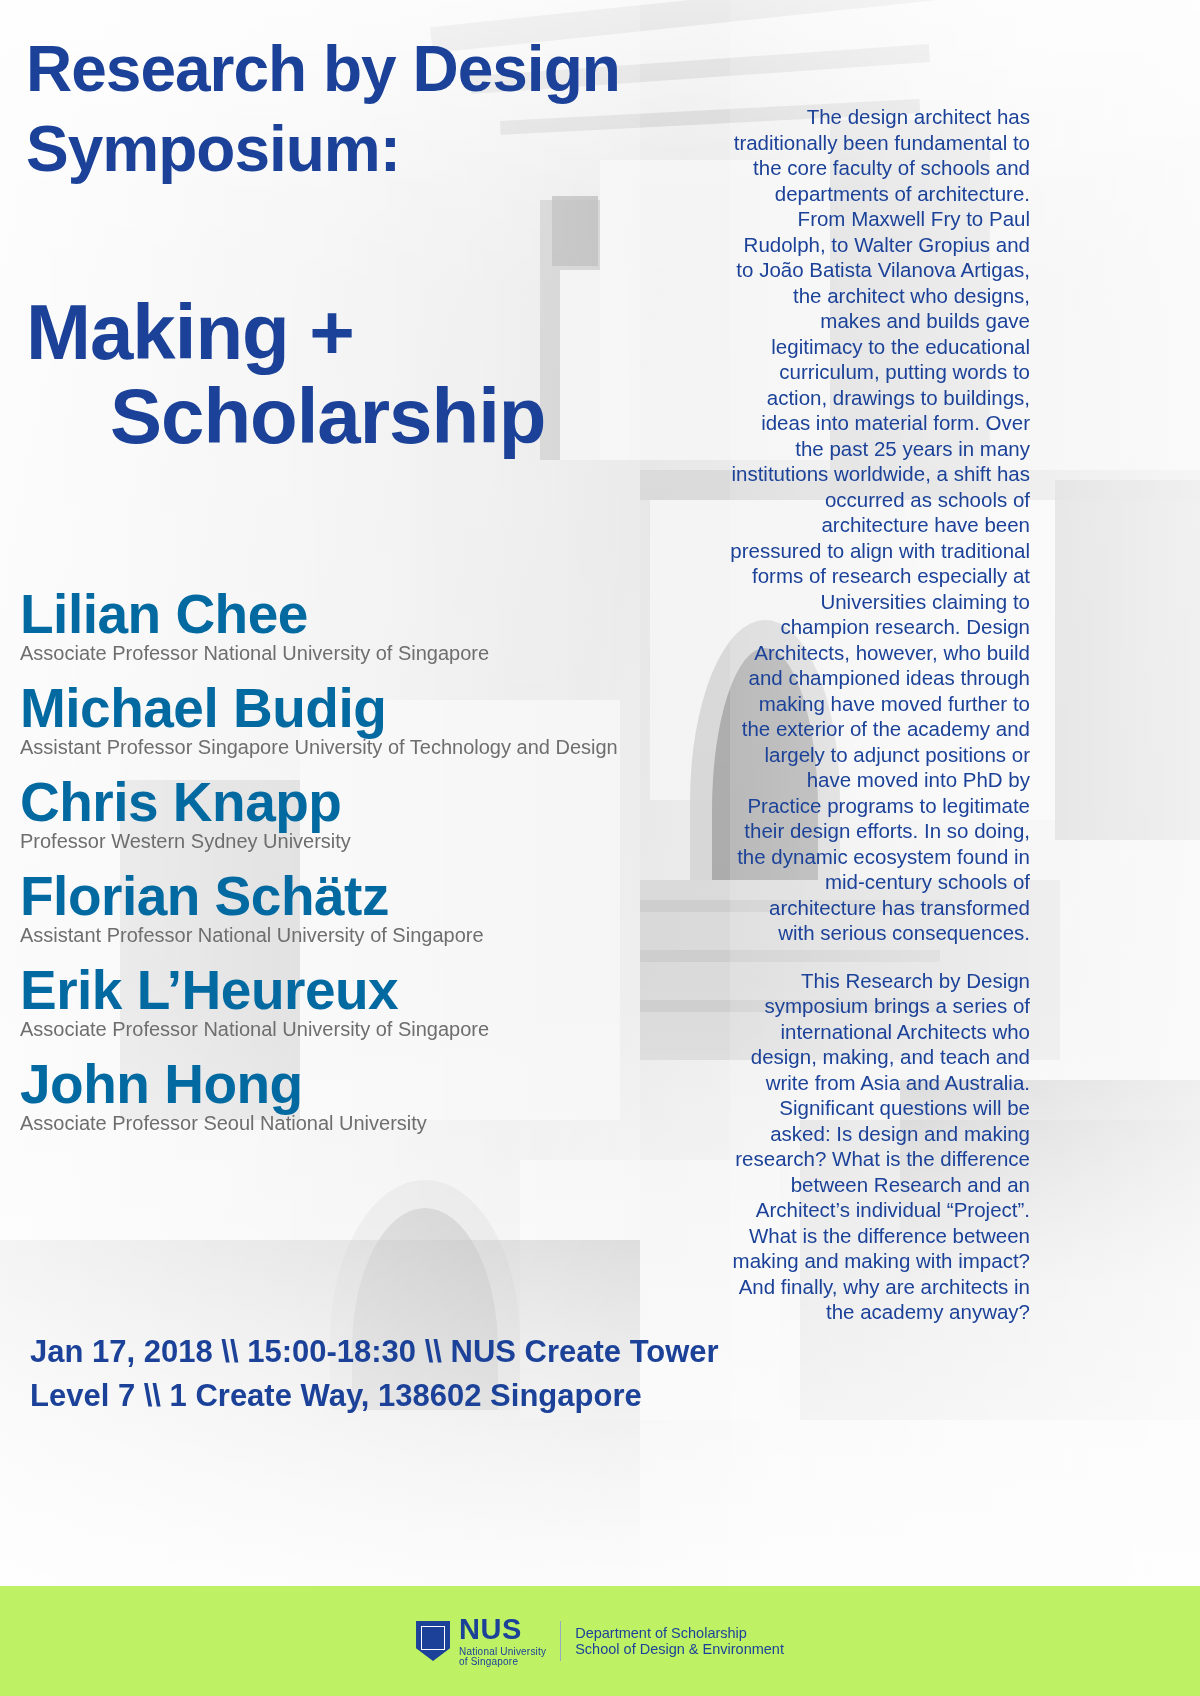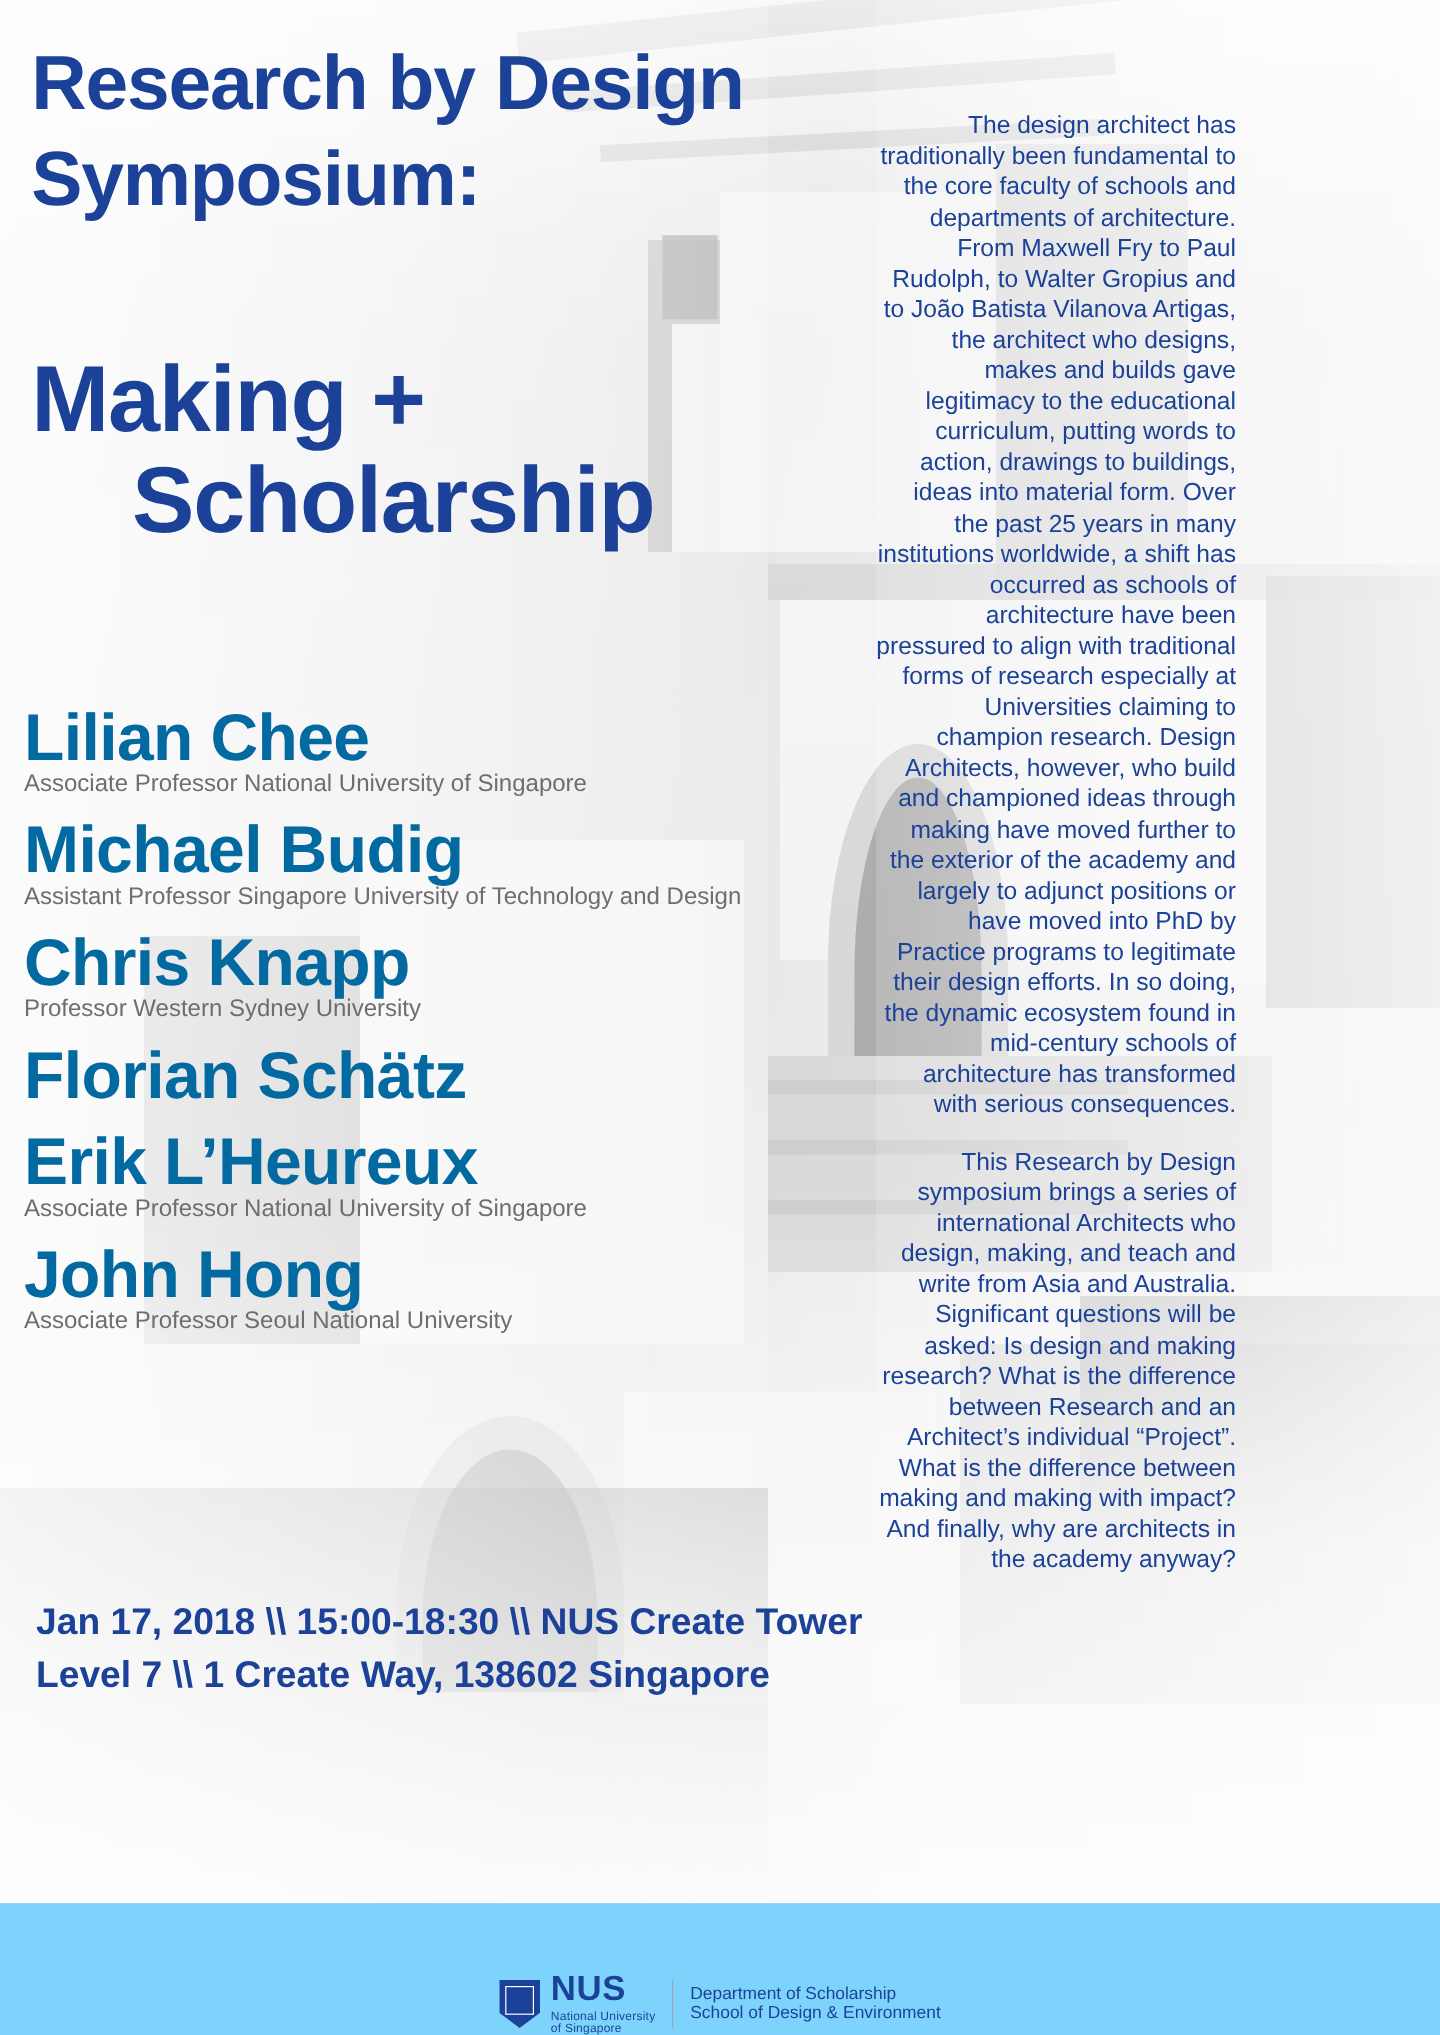--- a/index.html
+++ b/index.html
@@ -85,27 +85,27 @@
     position:absolute;left:30px;top:1330px;width:760px;
     color:#1b4298;font-weight:bold;font-size:31px;line-height:44px;
   }
 
   
   .body{
     position:absolute;right:18px;top:88px;width:300px;
     color:#1b4298;font-size:20.5px;line-height:25.5px;
     text-align:right;
   }
-  .body p{margin:4px 0 22px 0;}
+  .body p{margin:16px 0 22px 0;}
 
   
   .footer{
     position:absolute;left:0;bottom:0;width:1200px;height:110px;
-    background:#7dd3fc;
-    display:flex;align-items:flex-end;justify-content:center;
+    background:#bef264;
+    display:flex;align-items:center;justify-content:center;
   }
   .footer-inner{display:flex;align-items:center;gap:14px;}
   .nus-logo{display:flex;align-items:center;gap:9px;}
   .crest{
     width:34px;height:40px;
     background:#1b4298;
     clip-path:polygon(0 0,100% 0,100% 68%,50% 100%,0 68%);
     position:relative;
   }
   .crest:after{
@@ -181,20 +181,21 @@
       <div class="sp">
         <div class="name">Michael Budig</div>
         <div class="aff">Assistant Professor Singapore University of Technology and Design</div>
       </div>
       <div class="sp">
         <div class="name">Chris Knapp</div>
         <div class="aff">Professor Western Sydney University</div>
       </div>
       <div class="sp">
         <div class="name">Florian Schätz</div>
+        <div class="aff">Assistant Professor National University of Singapore</div>
       </div>
       <div class="sp">
         <div class="name">Erik L’Heureux</div>
         <div class="aff">Associate Professor National University of Singapore</div>
       </div>
       <div class="sp">
         <div class="name">John Hong</div>
         <div class="aff">Associate Professor Seoul National University</div>
       </div>
     </div>

